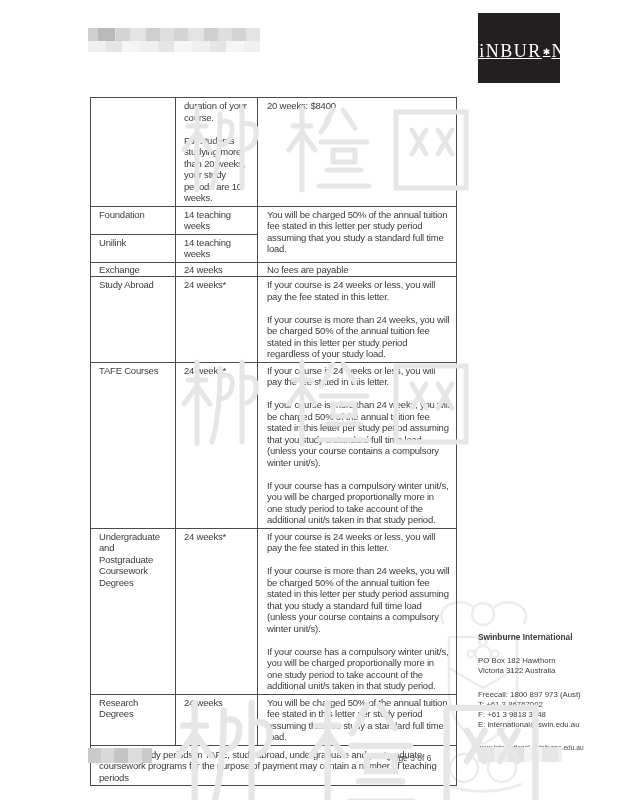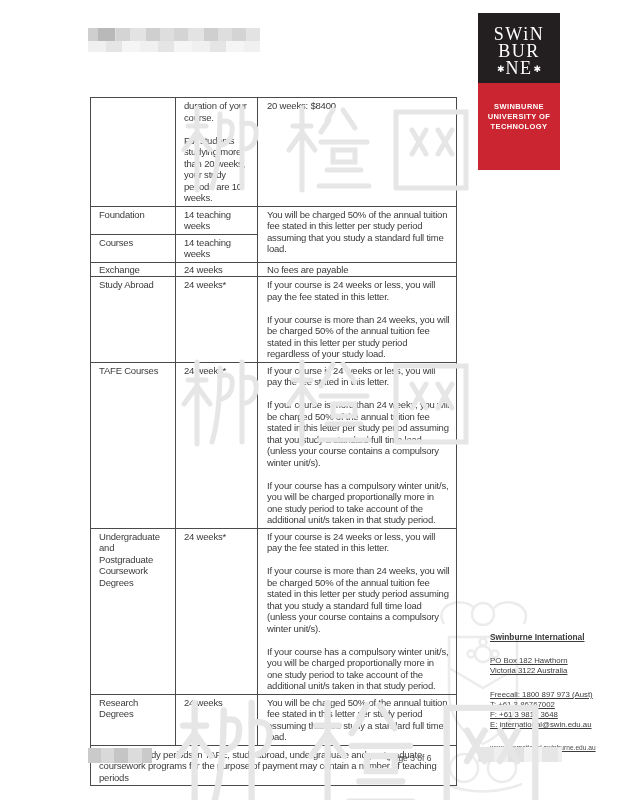--- a/index.html
+++ b/index.html
@@ -20,33 +20,33 @@
   tr.r3 td{height:11px;padding-top:1px;padding-bottom:1px;margin-top:12px;}
   tr.r4 td{height:80px;}
   tr.r5 td{height:150px;margin-left:44px;}
   tr.r6 td{height:146px;}
   tr.r7 td{height:41px;}
   tr.rfoot td{height:26px;padding:3px 6px 2px 8px;}
 
   
   .logo{position:absolute;left:478px;top:13px;width:82px;z-index:3;}
   .logo-black{background:#231f20;height:70px;box-sizing:border-box;padding-top:7px;
-              display:flex;flex-direction:column;align-items:center;justify-content:center;
+              display:flex;align-items:center;justify-content:center;
               color:#fff;font-family:"Liberation Serif",serif;font-size:18px;line-height:17px;
-              letter-spacing:1.5px;}
+              letter-spacing:1.5px;text-decoration:underline;}
   .logo-black .stars{display:flex;align-items:center;}
   .logo-black .star{font-family:"DejaVu Sans",sans-serif;font-size:9px;letter-spacing:0;
                     position:relative;top:1px;padding:0 1px;}
   .logo-red{background:#cb2531;height:87px;box-sizing:border-box;padding-top:19px;
             color:#fff;text-align:center;font-size:7.5px;font-weight:bold;
             letter-spacing:.4px;line-height:10px;}
 
   
-  .side-info{position:absolute;left:490px;top:632px;width:110px;z-index:3;
-             font-size:7.8px;line-height:10px;color:#3c3c3c;text-decoration:underline;}
+  .side-info{position:absolute;left:478px;top:632px;width:110px;z-index:3;
+             font-size:7.8px;line-height:10px;color:#3c3c3c;}
   .side-heading{font-weight:bold;font-size:8.3px;margin-bottom:14px;}
   .side-gap{height:14px;}
   .side-web{margin-top:13px;font-size:6.6px;color:#4a4a4a;}
 
   
   .redact-top{position:absolute;left:88px;top:28px;width:172px;height:24px;z-index:2;}
   .redact-top .row1{position:relative;height:13px;
      background:repeating-linear-gradient(90deg,#cfcfcf 0 14px,#dedede 14px 28px,#d4d4d4 28px 42px,#e3e3e3 42px 58px);}
   .redact-top .row1 .dark{position:absolute;left:10px;top:0;width:17px;height:13px;background:#b9b9b9;}
   .redact-top .row2{height:11px;
@@ -134,25 +134,20 @@
   <div class="logo">
     <div class="logo-black">
       <div>SWiN</div>
       <div>BUR</div>
       <div class="stars">
         <span class="star">✱</span>
         <span>NE</span>
         <span class="star">✱</span>
       </div>
     </div>
-    <div class="logo-red">
-      <div>SWINBURNE</div>
-      <div>UNIVERSITY OF</div>
-      <div>TECHNOLOGY</div>
-    </div>
   </div>
 
   
   <table class="fees-table">
     <colgroup>
         <col style="width:85px">
         <col style="width:82px">
         <col style="width:199px">
       </colgroup>
     <tbody>
@@ -162,21 +157,21 @@
 
 For students studying more than 20 weeks, your study periods are 10 weeks.</td>
       <td class="fees prewrap">20 weeks: $8400</td>
     </tr>
     <tr class="r1">
       <td class="program">Foundation</td>
       <td>14 teaching weeks</td>
       <td class="fees prewrap" rowspan="2">You will be charged 50% of the annual tuition fee stated in this letter per study period assuming that you study a standard full time load.</td>
     </tr>
     <tr class="r2">
-      <td class="program">Courses</td>
+      <td class="program">Unilink</td>
       <td>14 teaching weeks</td>
     </tr>
     <tr class="r3">
       <td class="program">Exchange</td>
       <td>24 weeks</td>
       <td class="fees">No fees are payable</td>
     </tr>
     <tr class="r4">
       <td class="program">Study Abroad</td>
       <td>24 weeks*</td>

